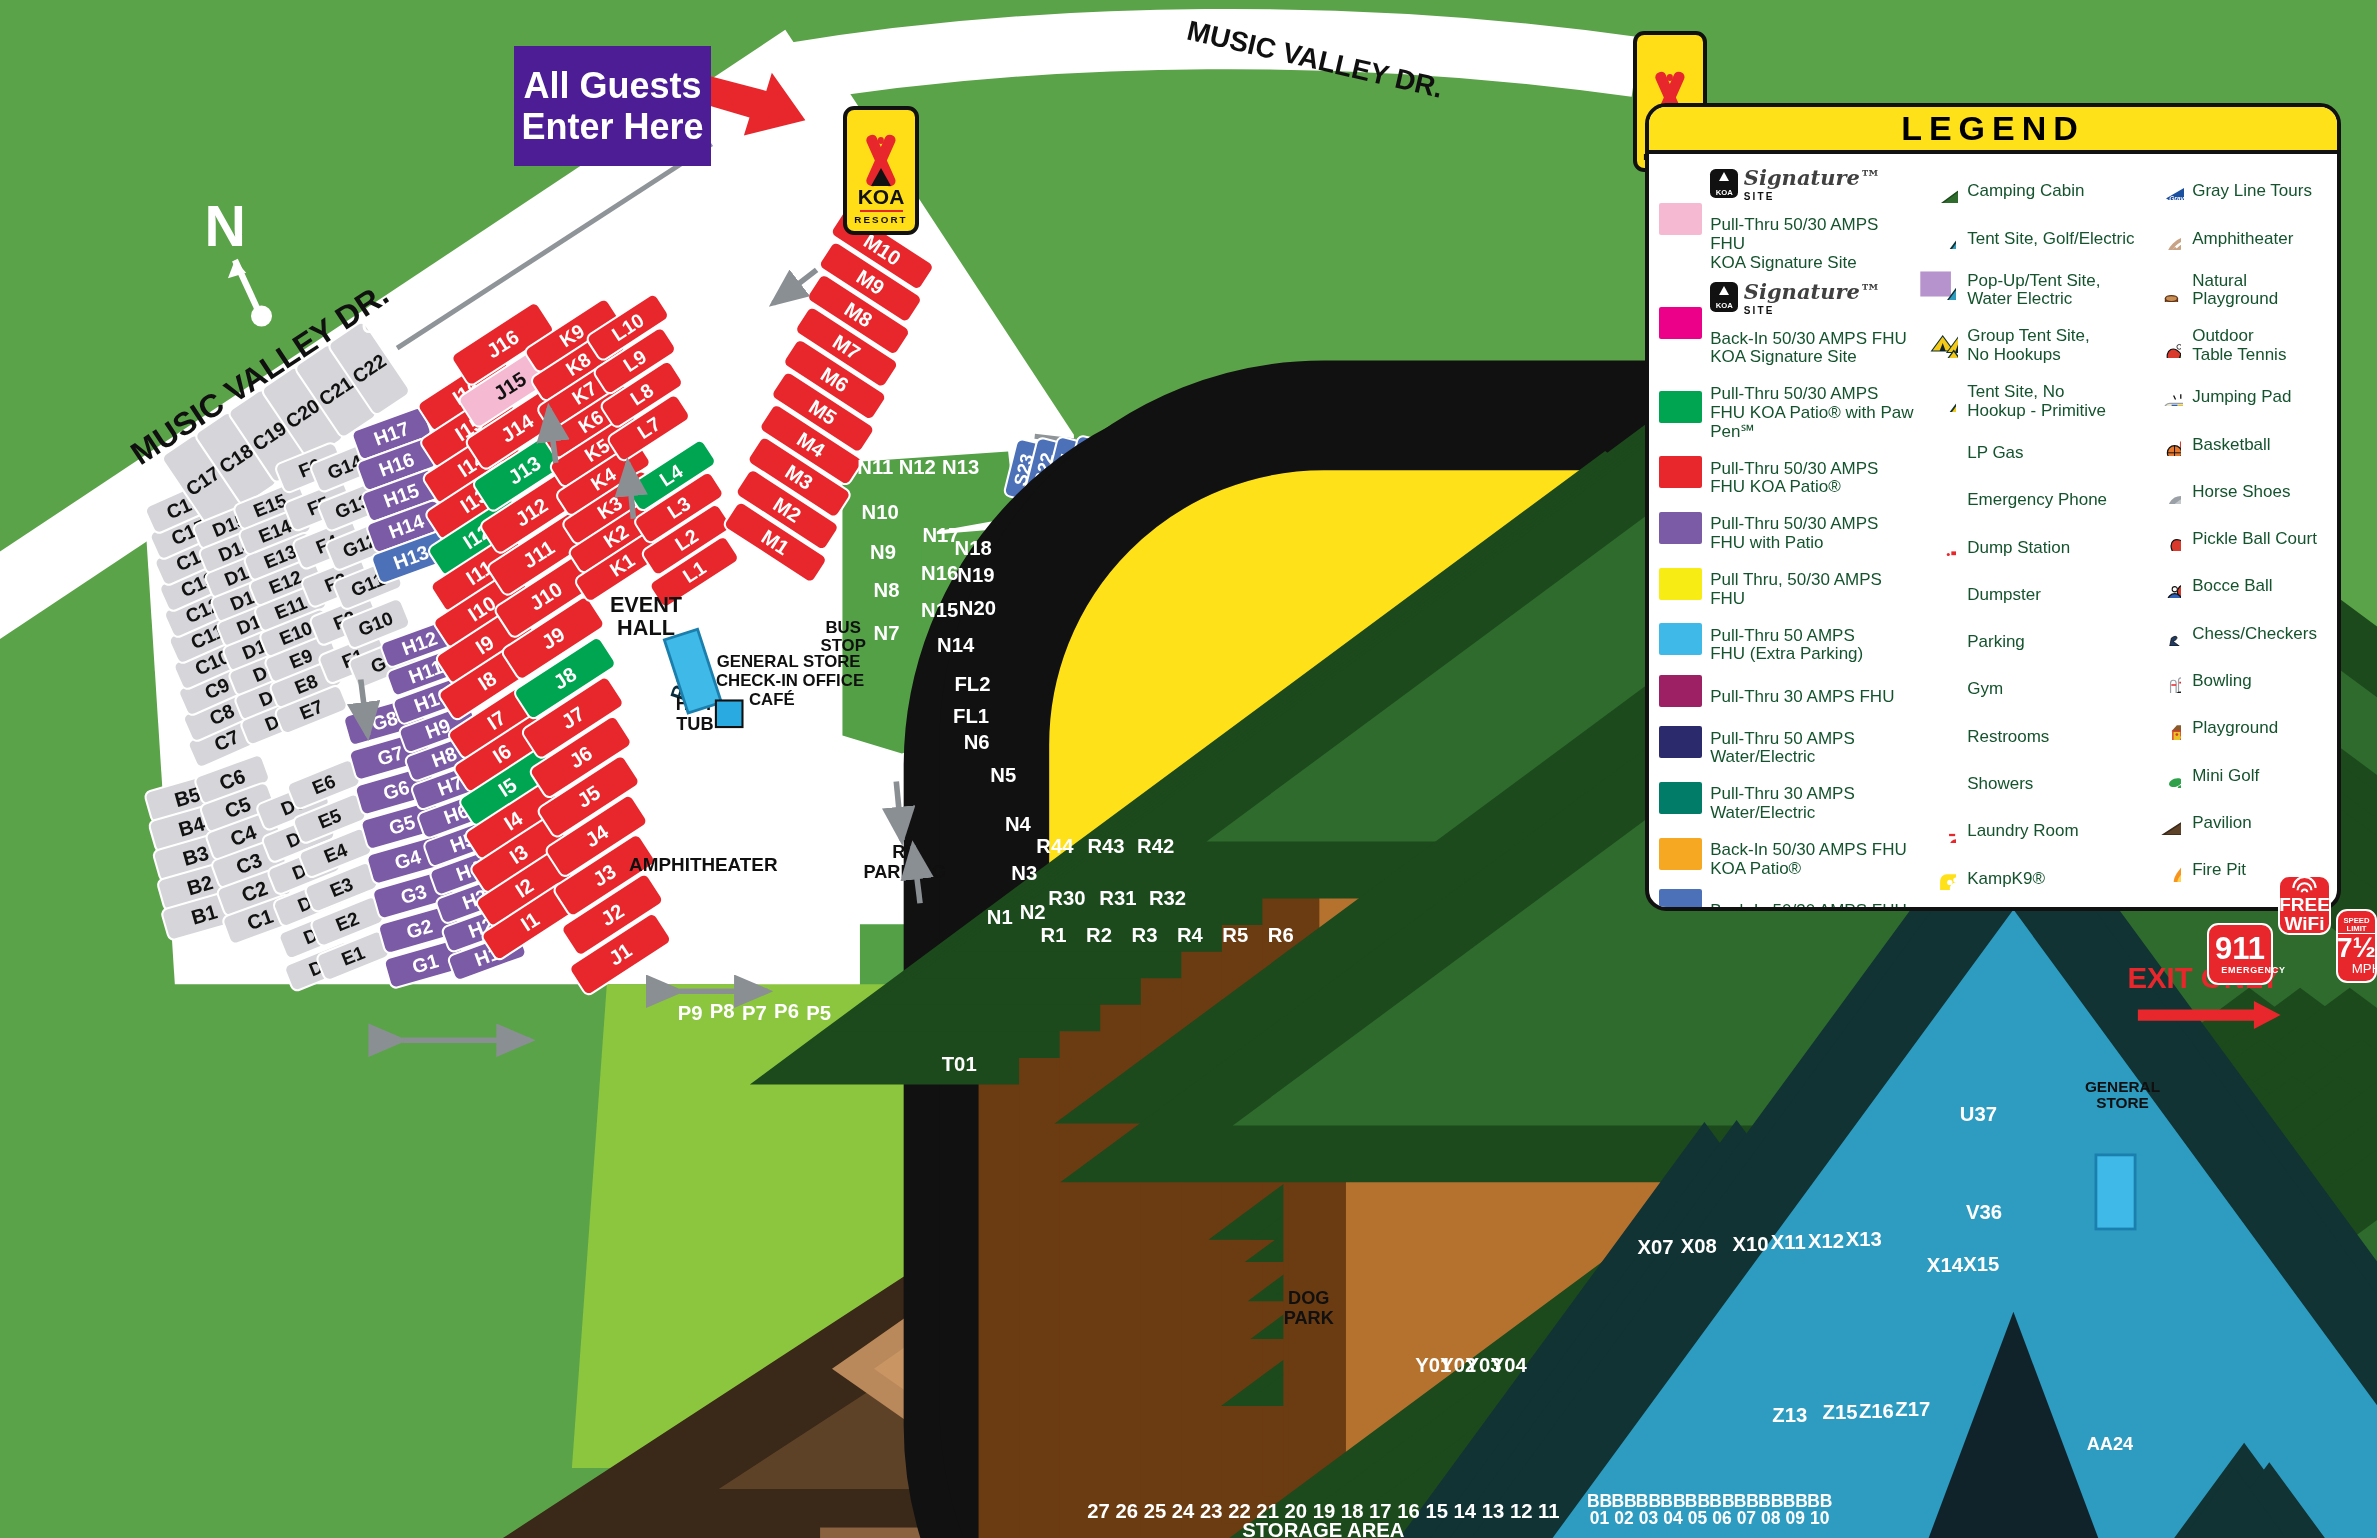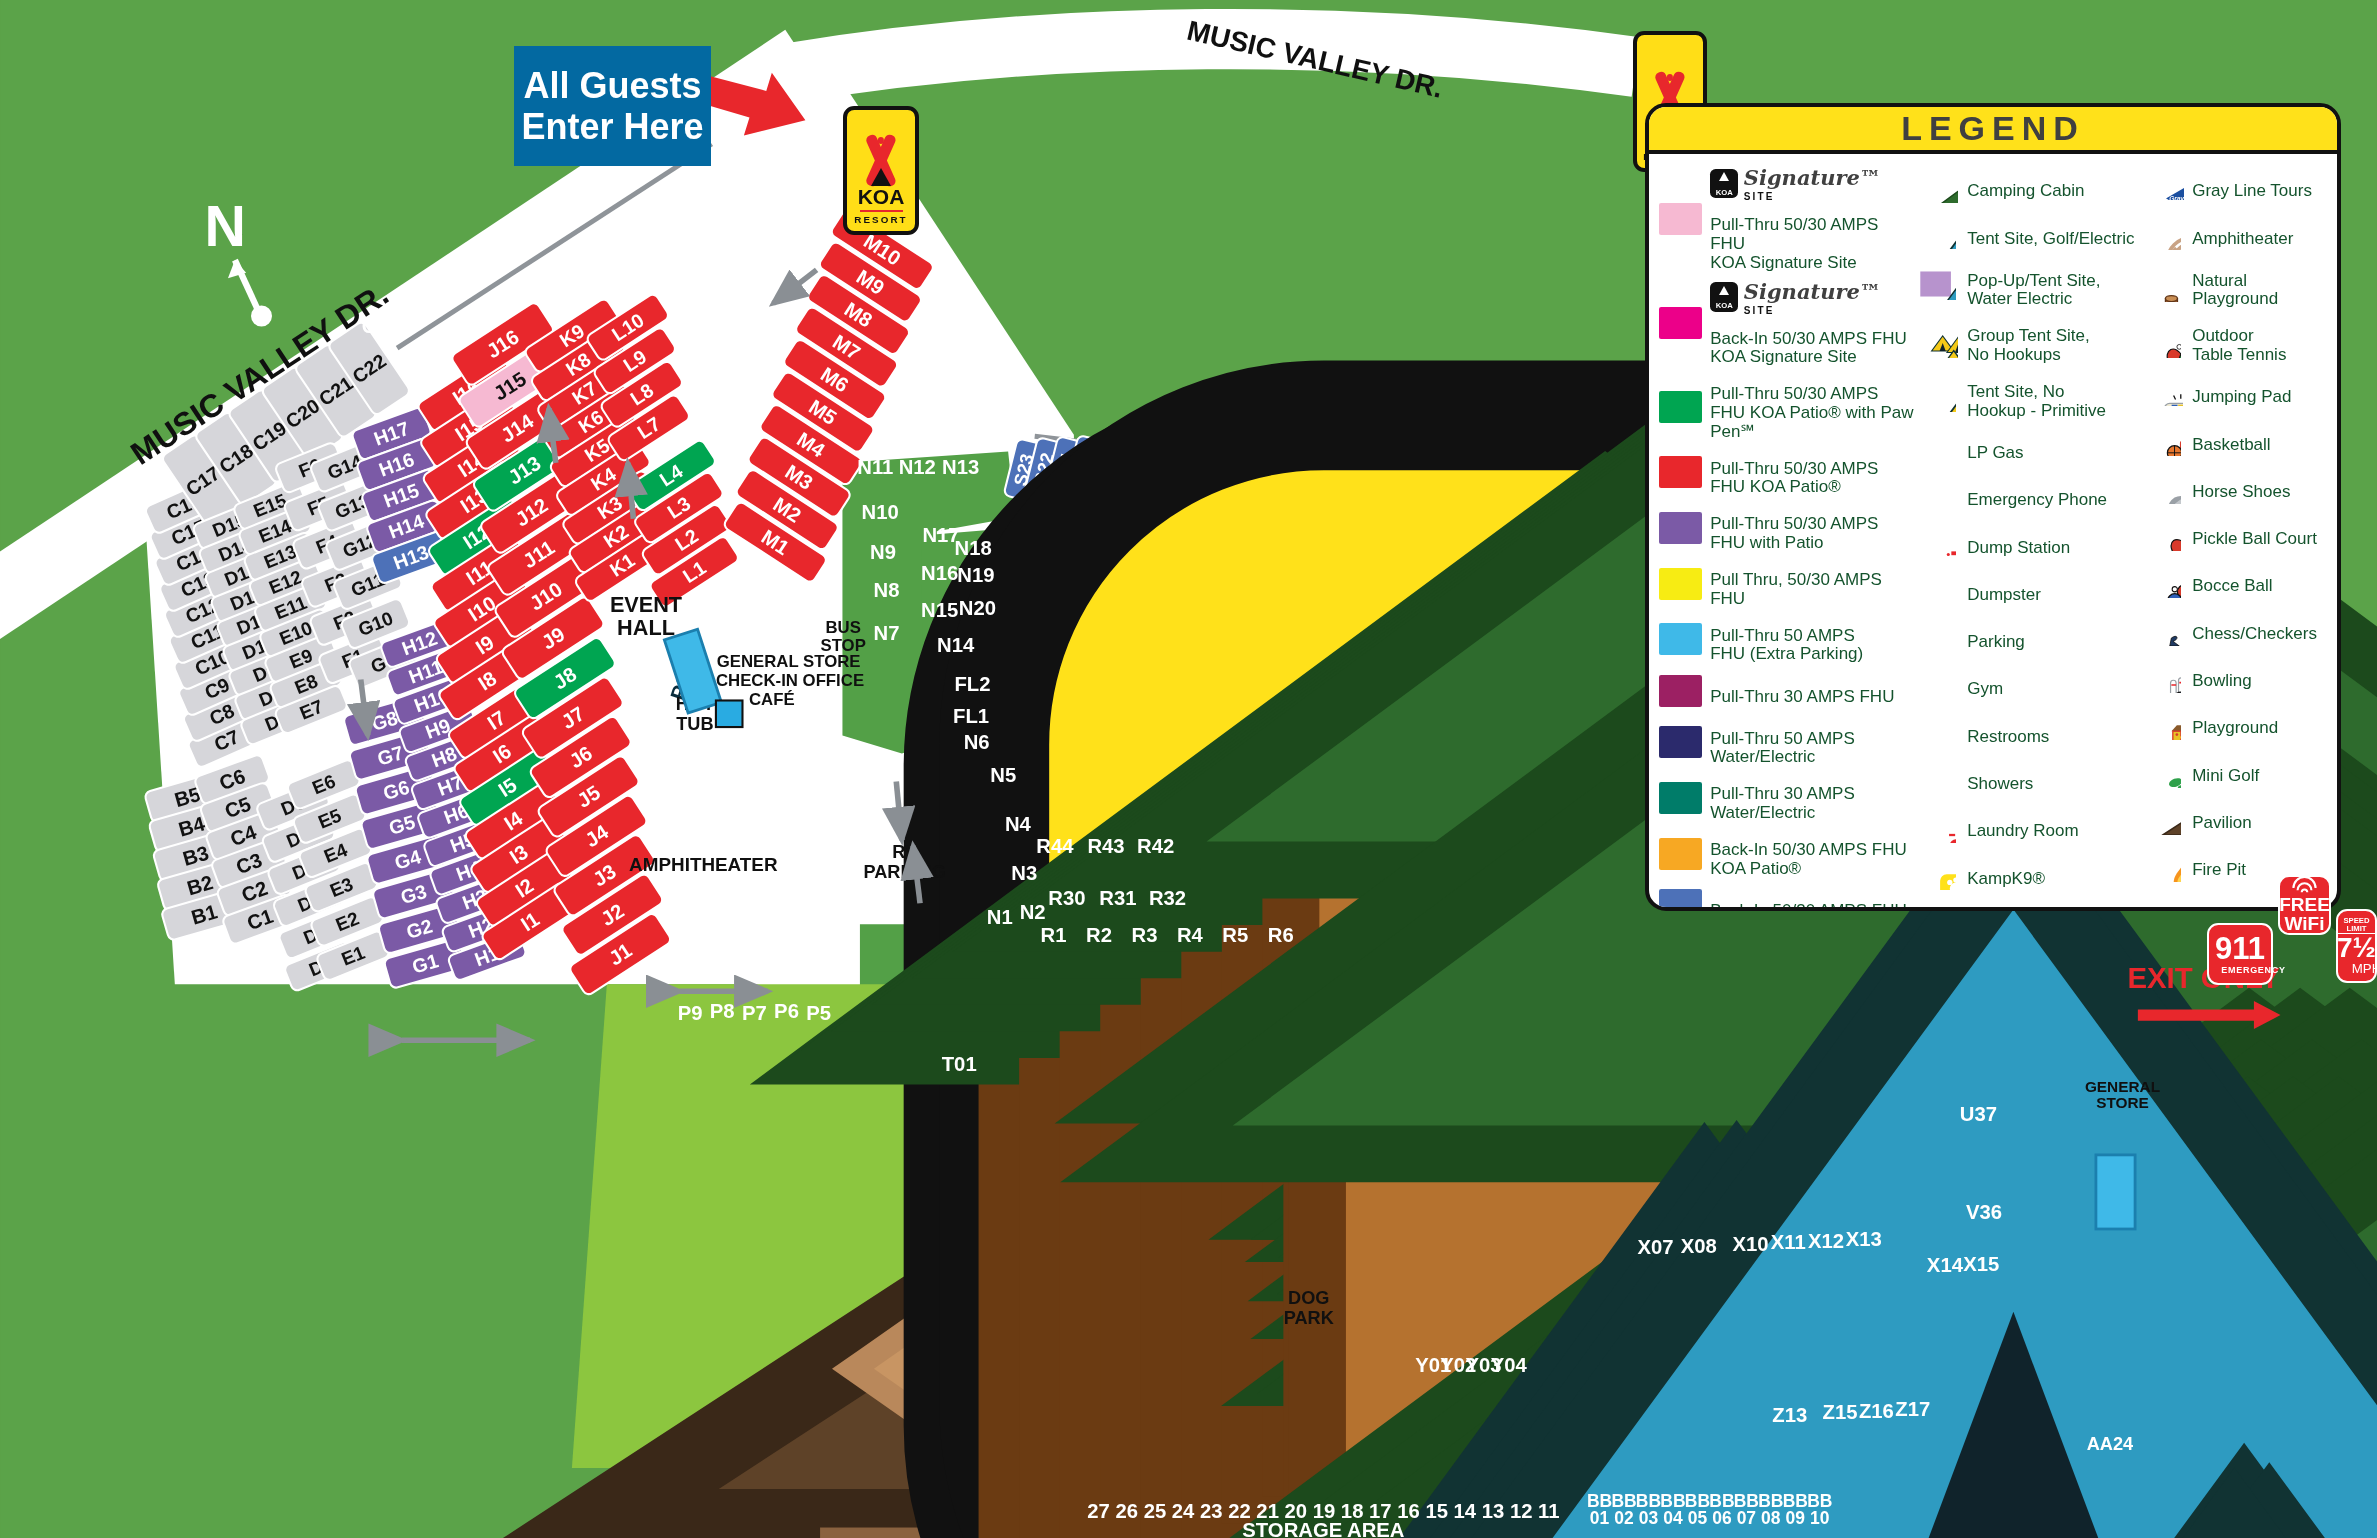--- a/index.html
+++ b/index.html
@@ -3,21 +3,21 @@
 <meta charset="utf-8">
 <style>
   html,body{margin:0;padding:0;}
   body{width:2377px;height:1538px;overflow:hidden;background:#5BA349;font-family:"Liberation Sans",sans-serif;position:relative;}
   #stage{position:absolute;left:0;top:0;width:2377px;height:1538px;}
   svg text{font-family:"Liberation Sans",sans-serif;font-weight:700;}
   .road{stroke:#fff;fill:none;}
   
   .legend{position:absolute;left:1645px;top:103px;width:696px;height:808px;background:#fff;border:4.9px solid #111;border-radius:21px;box-sizing:border-box;overflow:hidden;}
   .legend-head{background:#FFE11A;border-bottom:4.2px solid #111;height:43px;display:flex;align-items:center;justify-content:center;}
-  .legend-head span{font-size:34px;font-weight:700;letter-spacing:7px;color:#404040;}
+  .legend-head span{font-size:34px;font-weight:700;letter-spacing:7px;color:#000000;}
   .legend-body{display:grid;grid-template-columns:257px 225px 190px;padding:11.2px 4.2px 5.6px 9.8px;}
   .lcol{display:flex;flex-direction:column;gap:6.3px;}
   .litem{display:flex;align-items:center;gap:8.4px;min-height:41px;}
   .lsw{width:43px;height:32px;flex:0 0 43px;border-radius:2.1px;}
   .lico{width:43px;height:38px;flex:0 0 43px;display:flex;align-items:center;justify-content:center;}
   .ltxt{font-size:17px;line-height:1.1;color:#14532d;font-weight:400;margin-top:12px;}
   .sigwrap{display:flex;flex-direction:column;}
   .sigrow{display:flex;align-items:center;gap:5.6px;margin-bottom:2.1px;}
   .sigbox{width:28px;height:28px;background:#111;color:#fff;border-radius:5.6px;font-size:7.7px;font-weight:700;display:flex;align-items:flex-end;justify-content:center;padding-bottom:1.4px;position:relative;}
   .sigbox:before{content:"";position:absolute;top:3.5px;left:8.4px;border-left:5.6px solid transparent;border-right:5.6px solid transparent;border-bottom:9.8px solid #fff;}
@@ -41,21 +41,21 @@
   .koax{position:relative;width:42px;height:52px;margin-bottom:1.4px;}
   .koax i{position:absolute;left:50%;top:0;width:11.2px;height:55px;background:#E8272C;border-radius:4.9px;}
   .koax i.l{transform:translateX(-50%) rotate(-24deg);}
   .koax i.r{transform:translateX(-50%) rotate(24deg);}
   .koax u{position:absolute;left:50%;top:4.2px;width:6.3px;height:6.3px;background:#E8272C;border-radius:50%;transform:translateX(-50%);}
   .koax b{position:absolute;left:50%;bottom:-1.4px;transform:translateX(-50%);border-left:10.5px solid transparent;border-right:10.5px solid transparent;border-bottom:18px solid #111;}
   .koatx{font-size:21px;font-weight:700;color:#111;line-height:1;}
   .koarl{width:43px;height:2.8px;background:#E8272C;margin:2.1px 0;}
   .koart{font-size:9.8px;font-weight:700;letter-spacing:2.1px;color:#111;}
   
-  .enterbox{position:absolute;left:514px;top:46px;width:197px;height:120px;background:#0369a1;display:flex;flex-direction:column;align-items:center;justify-content:center;line-height:1.15;}
+  .enterbox{position:absolute;left:514px;top:46px;width:197px;height:120px;background:#4c1d95;display:flex;flex-direction:column;align-items:center;justify-content:center;line-height:1.15;}
   .enterbox span{color:#fff;font-size:36px;font-weight:700;}
 </style>
 </head>
 <body>
 
 <div id="stage">
   <svg id="map-svg" width="2377" height="1538" viewBox="0 0 3400 2200" xmlns="http://www.w3.org/2000/svg">
     <defs>
       <marker id="ah" markerWidth="10" markerHeight="10" refX="6" refY="3" orient="auto" markerUnits="strokeWidth">
         <path d="M0,0 L7,3 L0,6 Z" fill="#8a8f94"></path>

